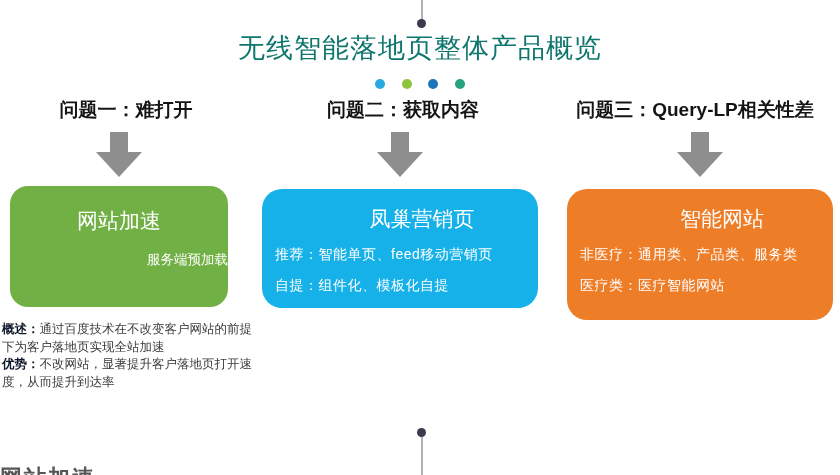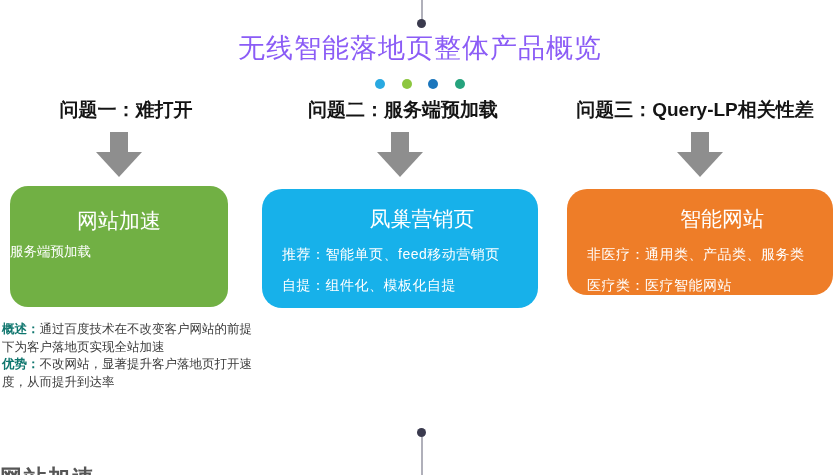--- a/index.html
+++ b/index.html
@@ -15,21 +15,21 @@
   .connector-line{position:absolute;width:2px;background:#b0b0ba;}
   .connector-line.top{left:421px;top:0;height:20px;}
   .connector-line.bottom{left:421px;top:437px;height:38px;}
   .connector-dot{position:absolute;width:9px;height:9px;border-radius:50%;background:#3a3a4e;}
   .connector-dot.top{left:417px;top:19px;}
   .connector-dot.bottom{left:417px;top:428px;}
 
   
   .slide-title{
     position:absolute;left:0;top:30px;width:100%;
-    text-align:center;font-size:27px;font-weight:500;color:#8b5cf6;letter-spacing:1px;
+    text-align:center;font-size:27px;font-weight:500;color:#0f766e;letter-spacing:1px;
   }
   
   .title-dots{position:absolute;left:0;top:79px;width:100%;text-align:center;line-height:10px;}
   .title-dots .dot{display:inline-block;width:10px;height:10px;border-radius:50%;margin:0 6px;}
   .dot-1{background:#29a9e1;}
   .dot-2{background:#8cc63f;}
   .dot-3{background:#1b76bc;}
   .dot-4{background:#26a37d;}
 
   
@@ -54,39 +54,39 @@
   .arrow.a3{left:677px;}
 
   
   .product-box{position:absolute;color:#ffffff;}
   .product-box .box-title{text-align:center;font-size:21px;font-weight:500;}
   .box--green{
     left:10px;top:186px;width:218px;height:121px;
     background:#71b044;border-radius:18px;
   }
   .box--green .box-title{padding-top:21px;}
-  .box--green .box-line{text-align:left;font-size:13.5px;margin-top:8px;}
+  .box--green .box-line{text-align:right;font-size:13.5px;margin-top:16px;}
   .box--blue{
     left:262px;top:189px;width:276px;height:119px;
     background:#17b1ea;border-radius:20px;
   }
   .box--orange{
-    left:567px;top:189px;width:266px;height:106px;
+    left:567px;top:189px;width:266px;height:131px;
     background:#ee7d28;border-radius:20px;
   }
   .box--blue .box-title,.box--orange .box-title{padding-top:16px;padding-left:44px;}
   .box--blue .box-line,.box--orange .box-line{
     text-align:left;font-size:14px;font-weight:500;
-    padding-left:20px;margin-top:13px;letter-spacing:0.5px;
+    padding-left:13px;margin-top:13px;letter-spacing:0.5px;
   }
 
   
   .desc{position:absolute;font-size:12.5px;line-height:17.5px;color:#3b3b3b;text-align:justify;}
   .desc p{margin:0;}
-  .desc b{color:#0f766e;}
+  .desc b{color:#0f172a;}
   .desc.d1{left:2px;top:321px;width:250px;}
   .desc.d2{left:257px;top:321px;width:297px;}
   .desc.d3{left:558px;top:324px;width:281px;}
 
   
   .bottom-cut{
     position:absolute;left:0px;top:463px;
     font-size:22px;font-weight:bold;color:#565656;letter-spacing:2px;
     white-space:nowrap;
   }
@@ -102,21 +102,21 @@
   <div class="slide-title">无线智能落地页整体产品概览</div>
 
   <div class="title-dots">
     <span class="dot dot-1"></span>
     <span class="dot dot-2"></span>
     <span class="dot dot-3"></span>
     <span class="dot dot-4"></span>
   </div>
 
   <div class="problem p1">问题一：难打开</div>
-  <div class="problem p2">问题二：服务端预加载</div>
+  <div class="problem p2">问题二：获取内容</div>
   <div class="problem p3">问题三：Query-LP相关性差</div>
 
   <div class="arrow a1">
     <div class="shaft"></div>
       <div class="head"></div>
   </div>
   <div class="arrow a2">
     <div class="shaft"></div>
       <div class="head"></div>
   </div>

